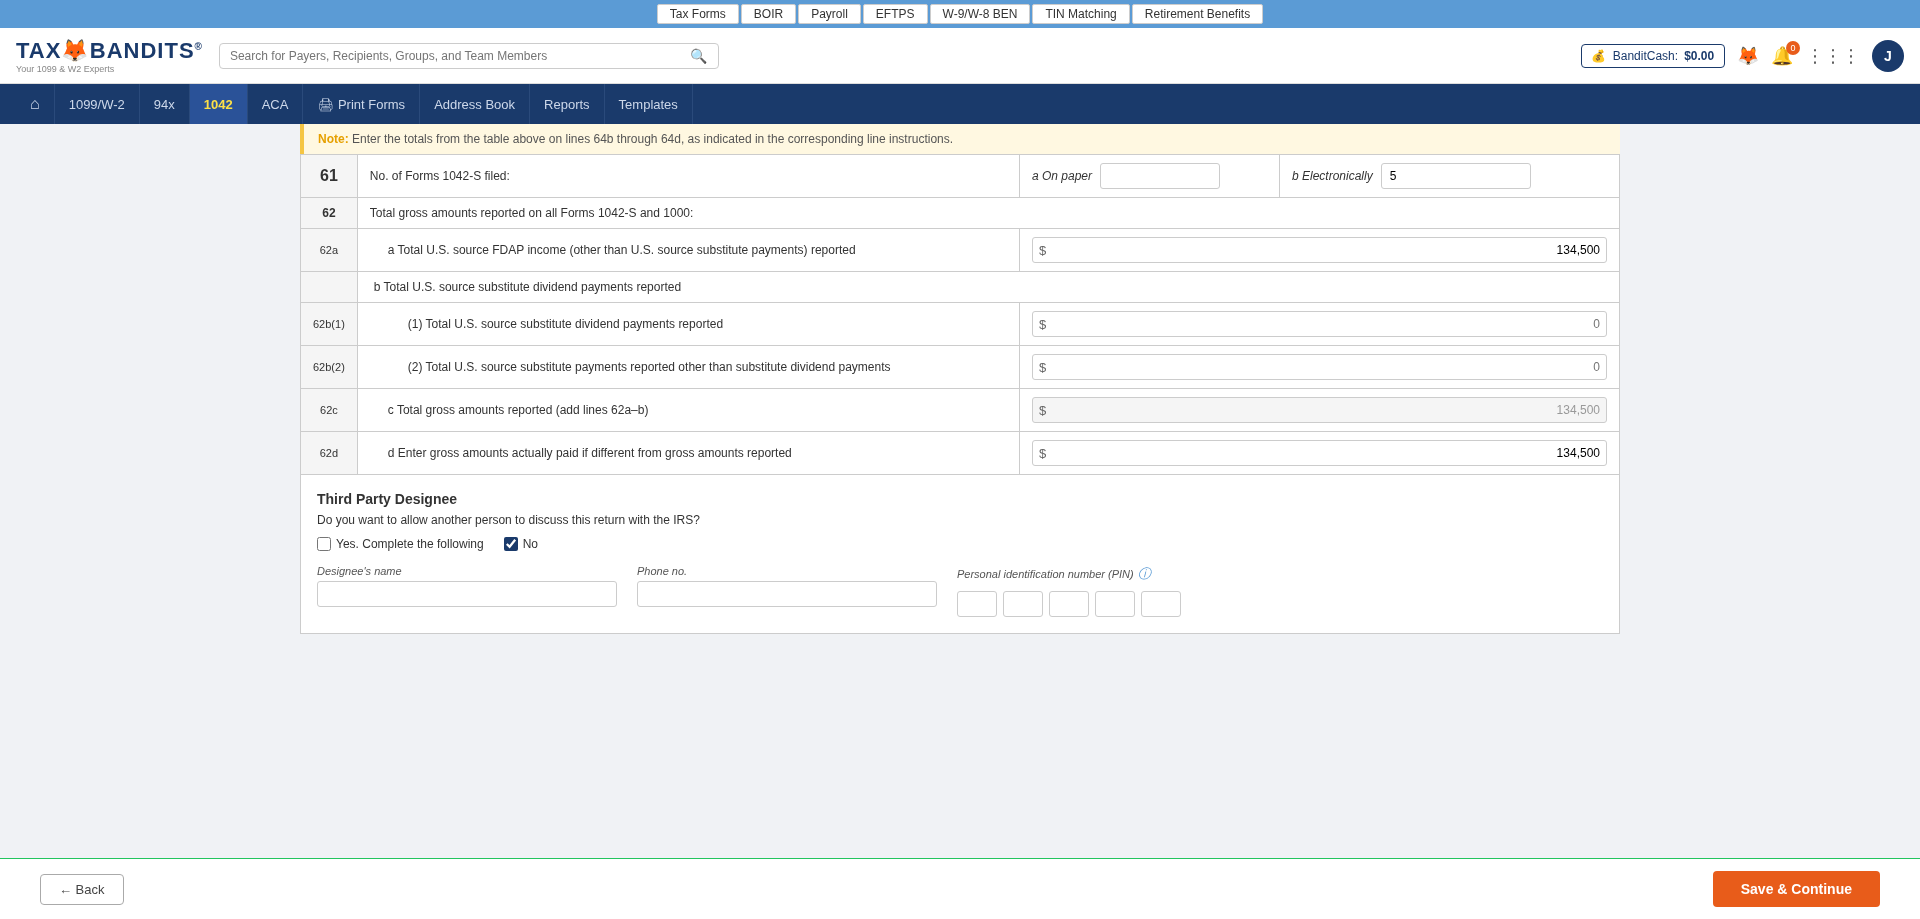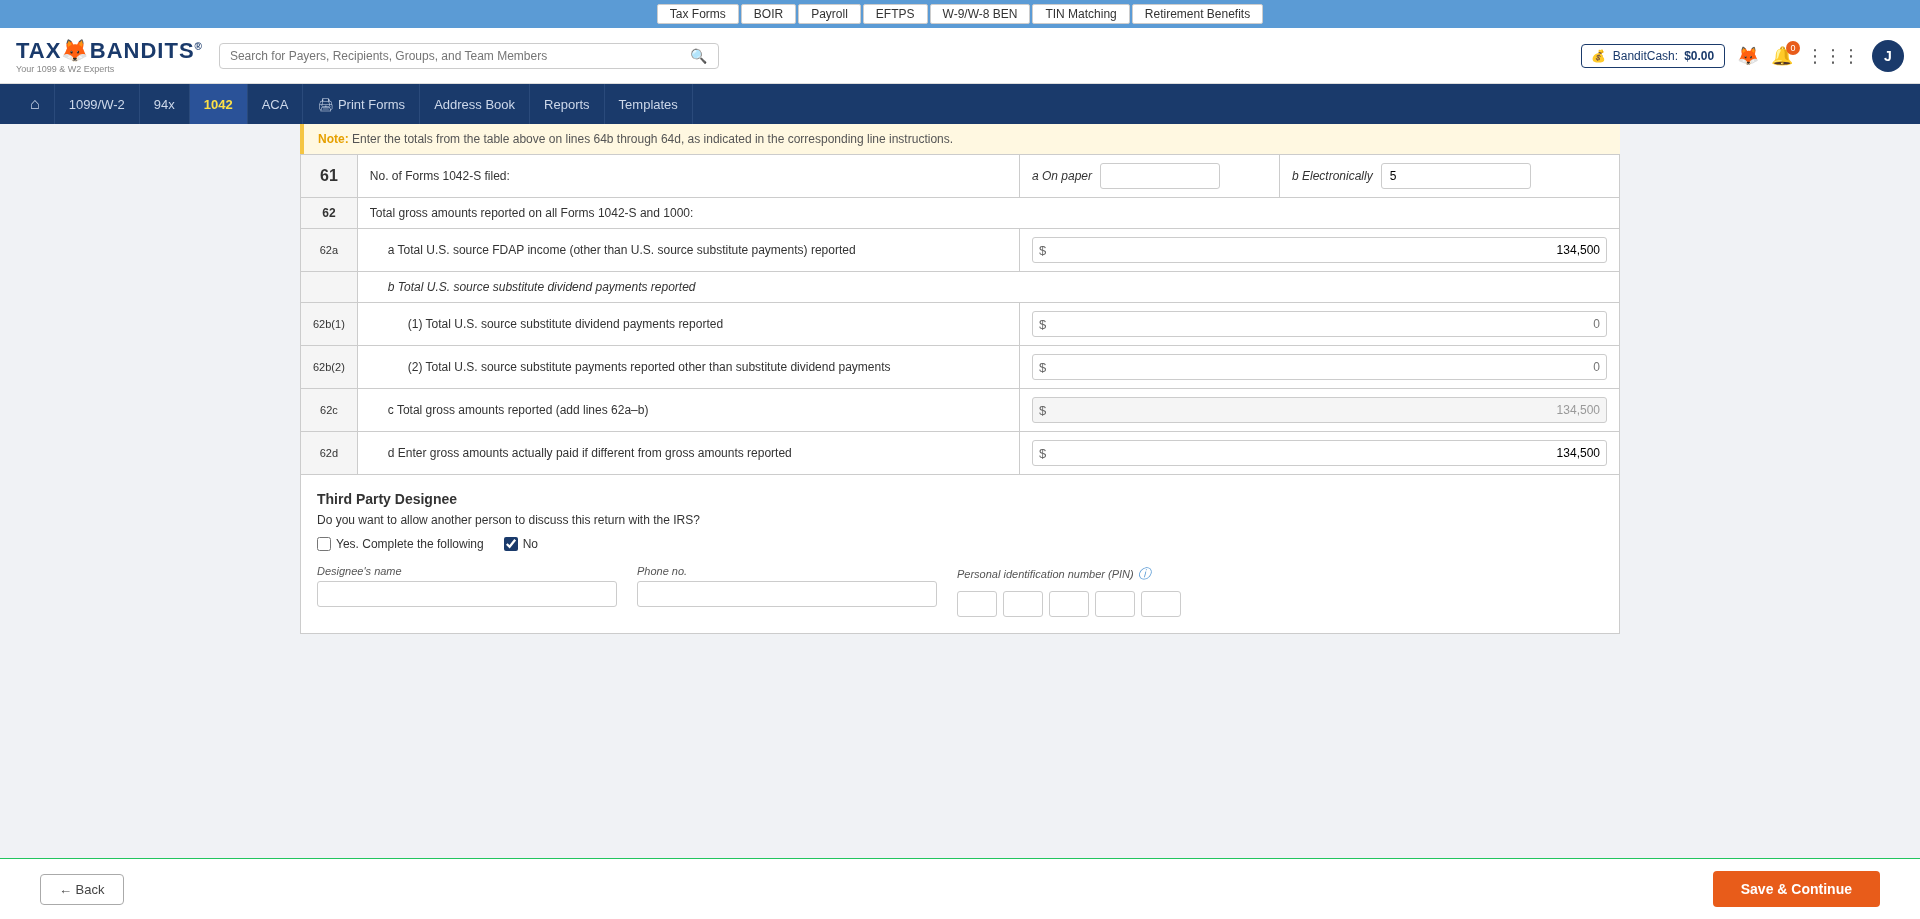--- a/index.html
+++ b/index.html
@@ -427,21 +427,21 @@
       <td colspan="2">
         <div class="dollar-input-wrapper">
           <span class="dollar-sign">$</span>
           <input class="dollar-input" type="text" value="134,500" style="">
         </div>
       </td>
     </tr>
 
     <tr>
       <td style="text-align:center; background:#f5f5f5; font-size:11px;"></td>
-      <td class="row-label" style="padding-left:30px;font-style:italic;" colspan="3">b   Total U.S. source substitute dividend payments reported</td>
+      <td class="row-label" style="padding-left:16px;" colspan="3">b   Total U.S. source substitute dividend payments reported</td>
     </tr>
 
     <tr>
       <td style="text-align:center; background:#f5f5f5; font-size:11px;">62b(1)</td>
       <td class="row-label" style="padding-left:50px;">(1)   Total U.S. source substitute dividend payments reported</td>
       <td colspan="2">
         <div class="dollar-input-wrapper">
           <span class="dollar-sign">$</span>
           <input class="dollar-input" type="text" placeholder="0" style="">
         </div>

